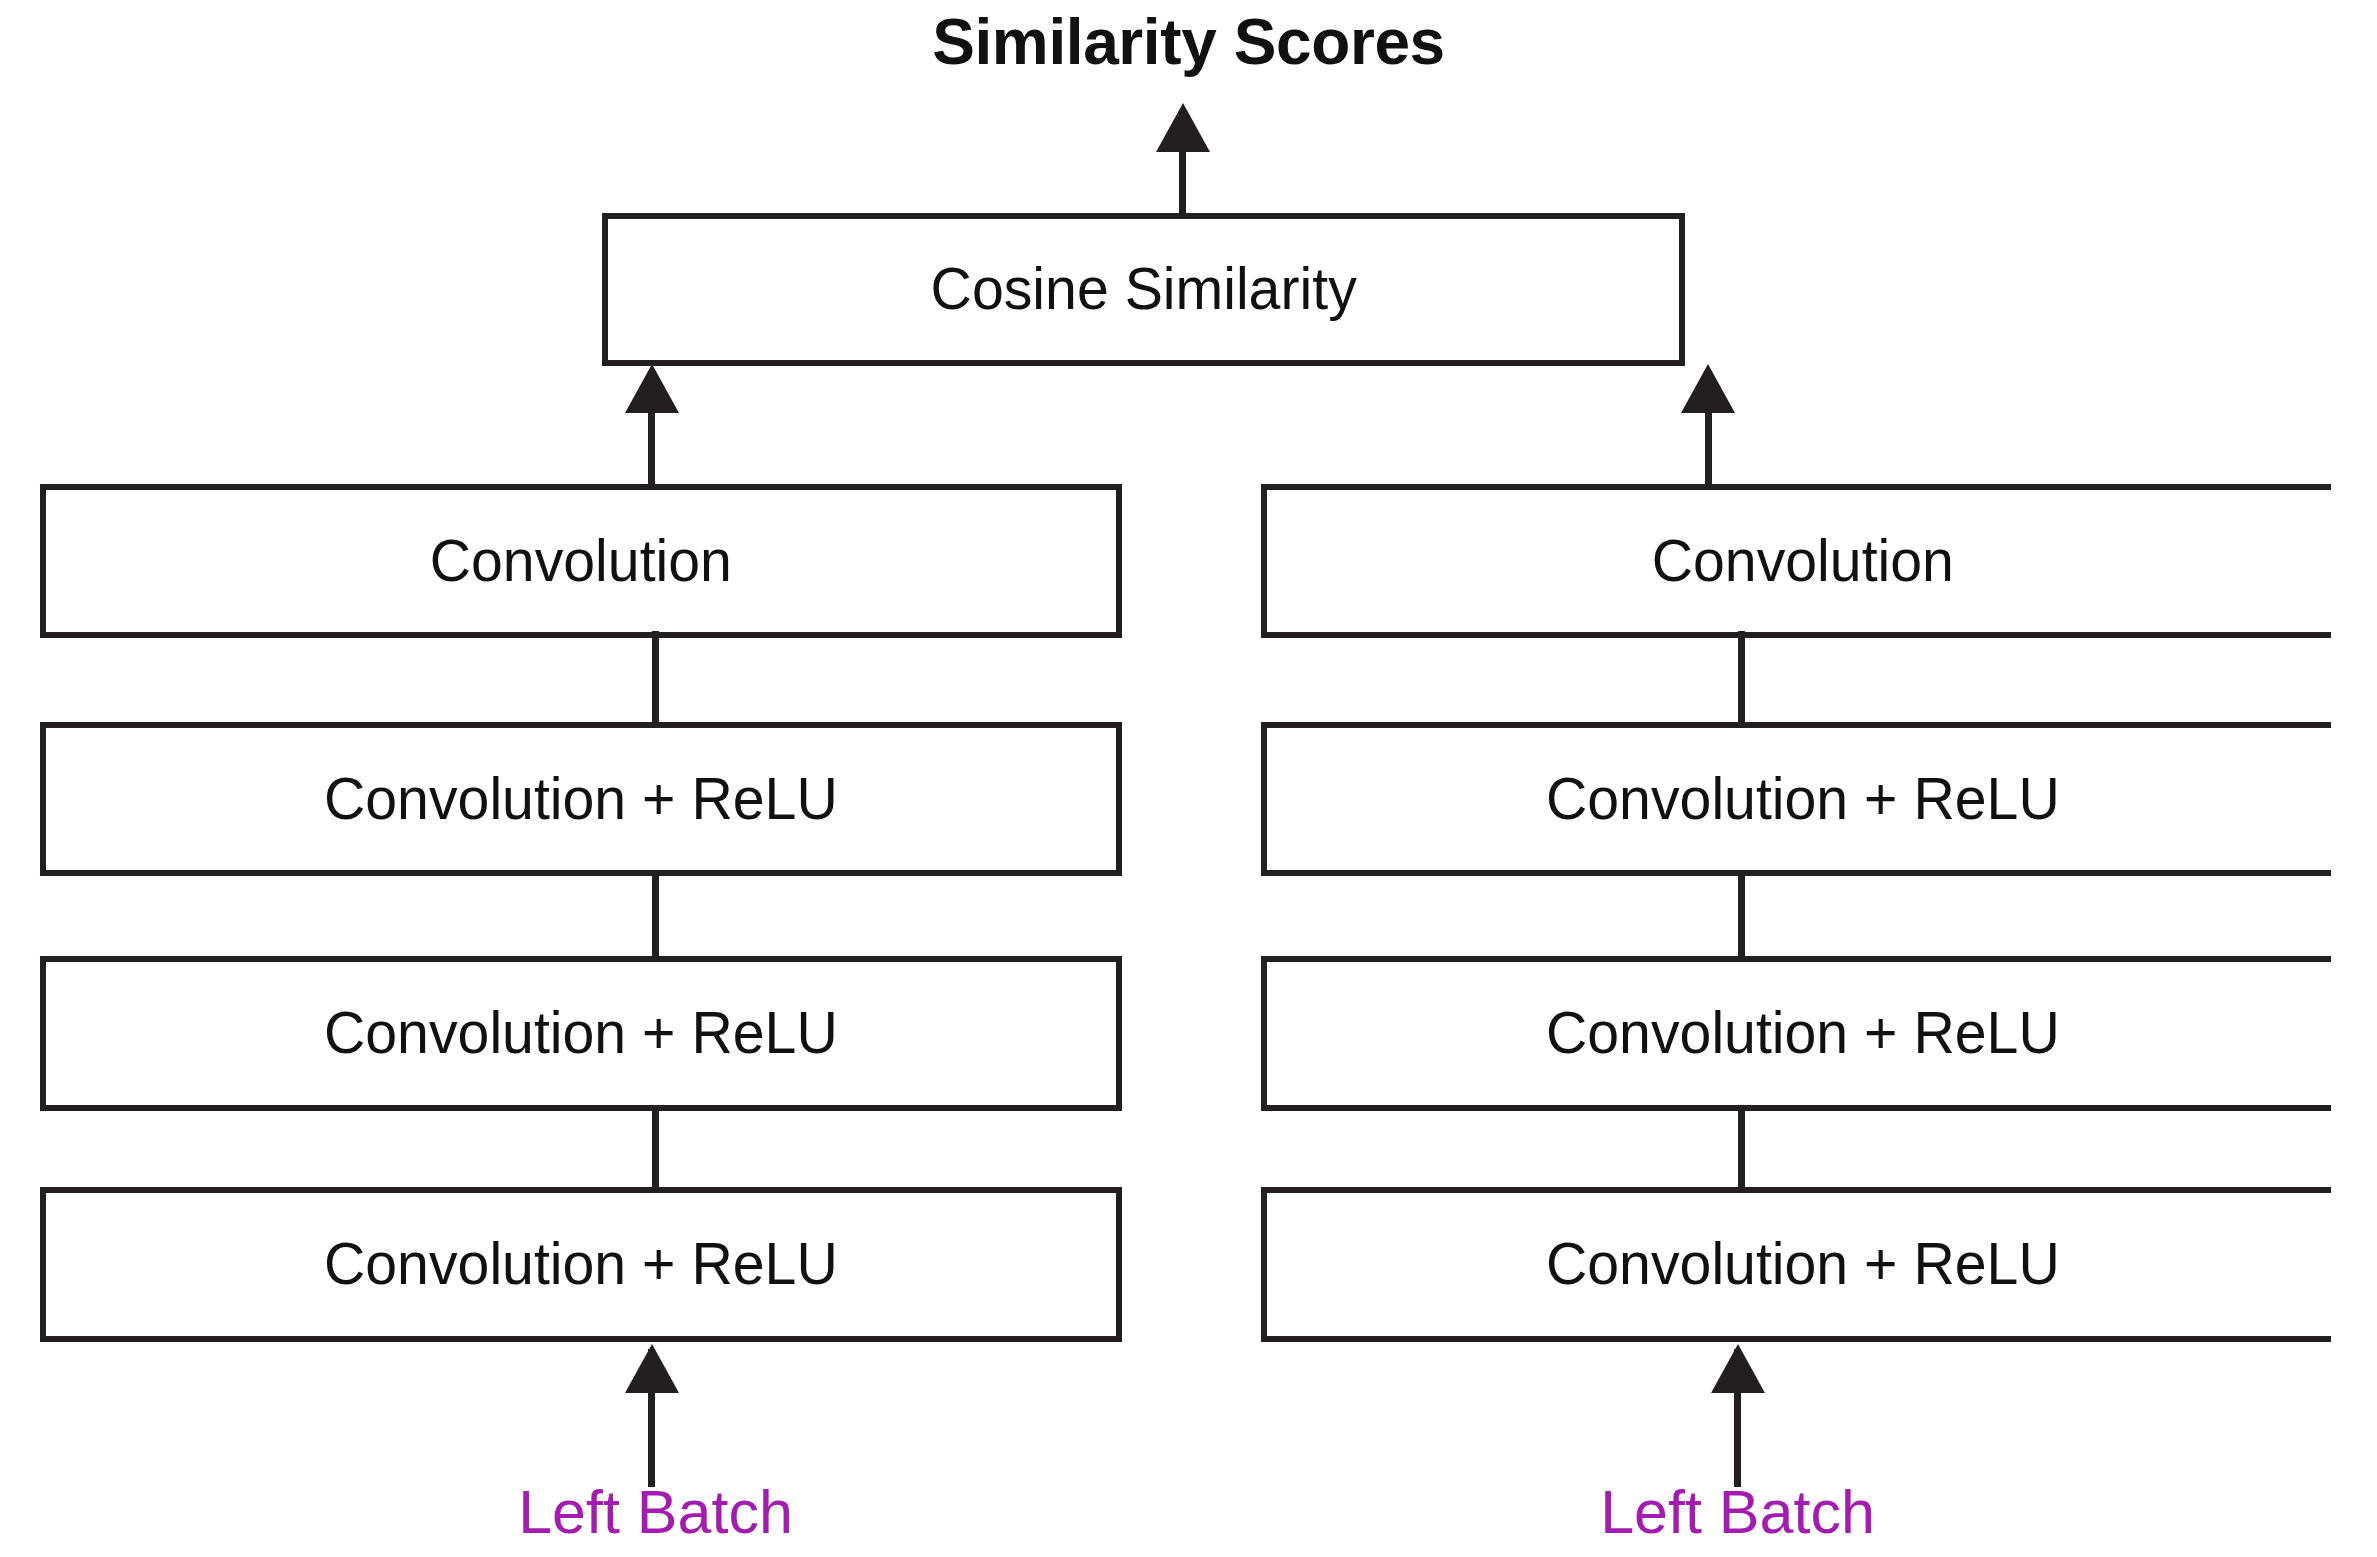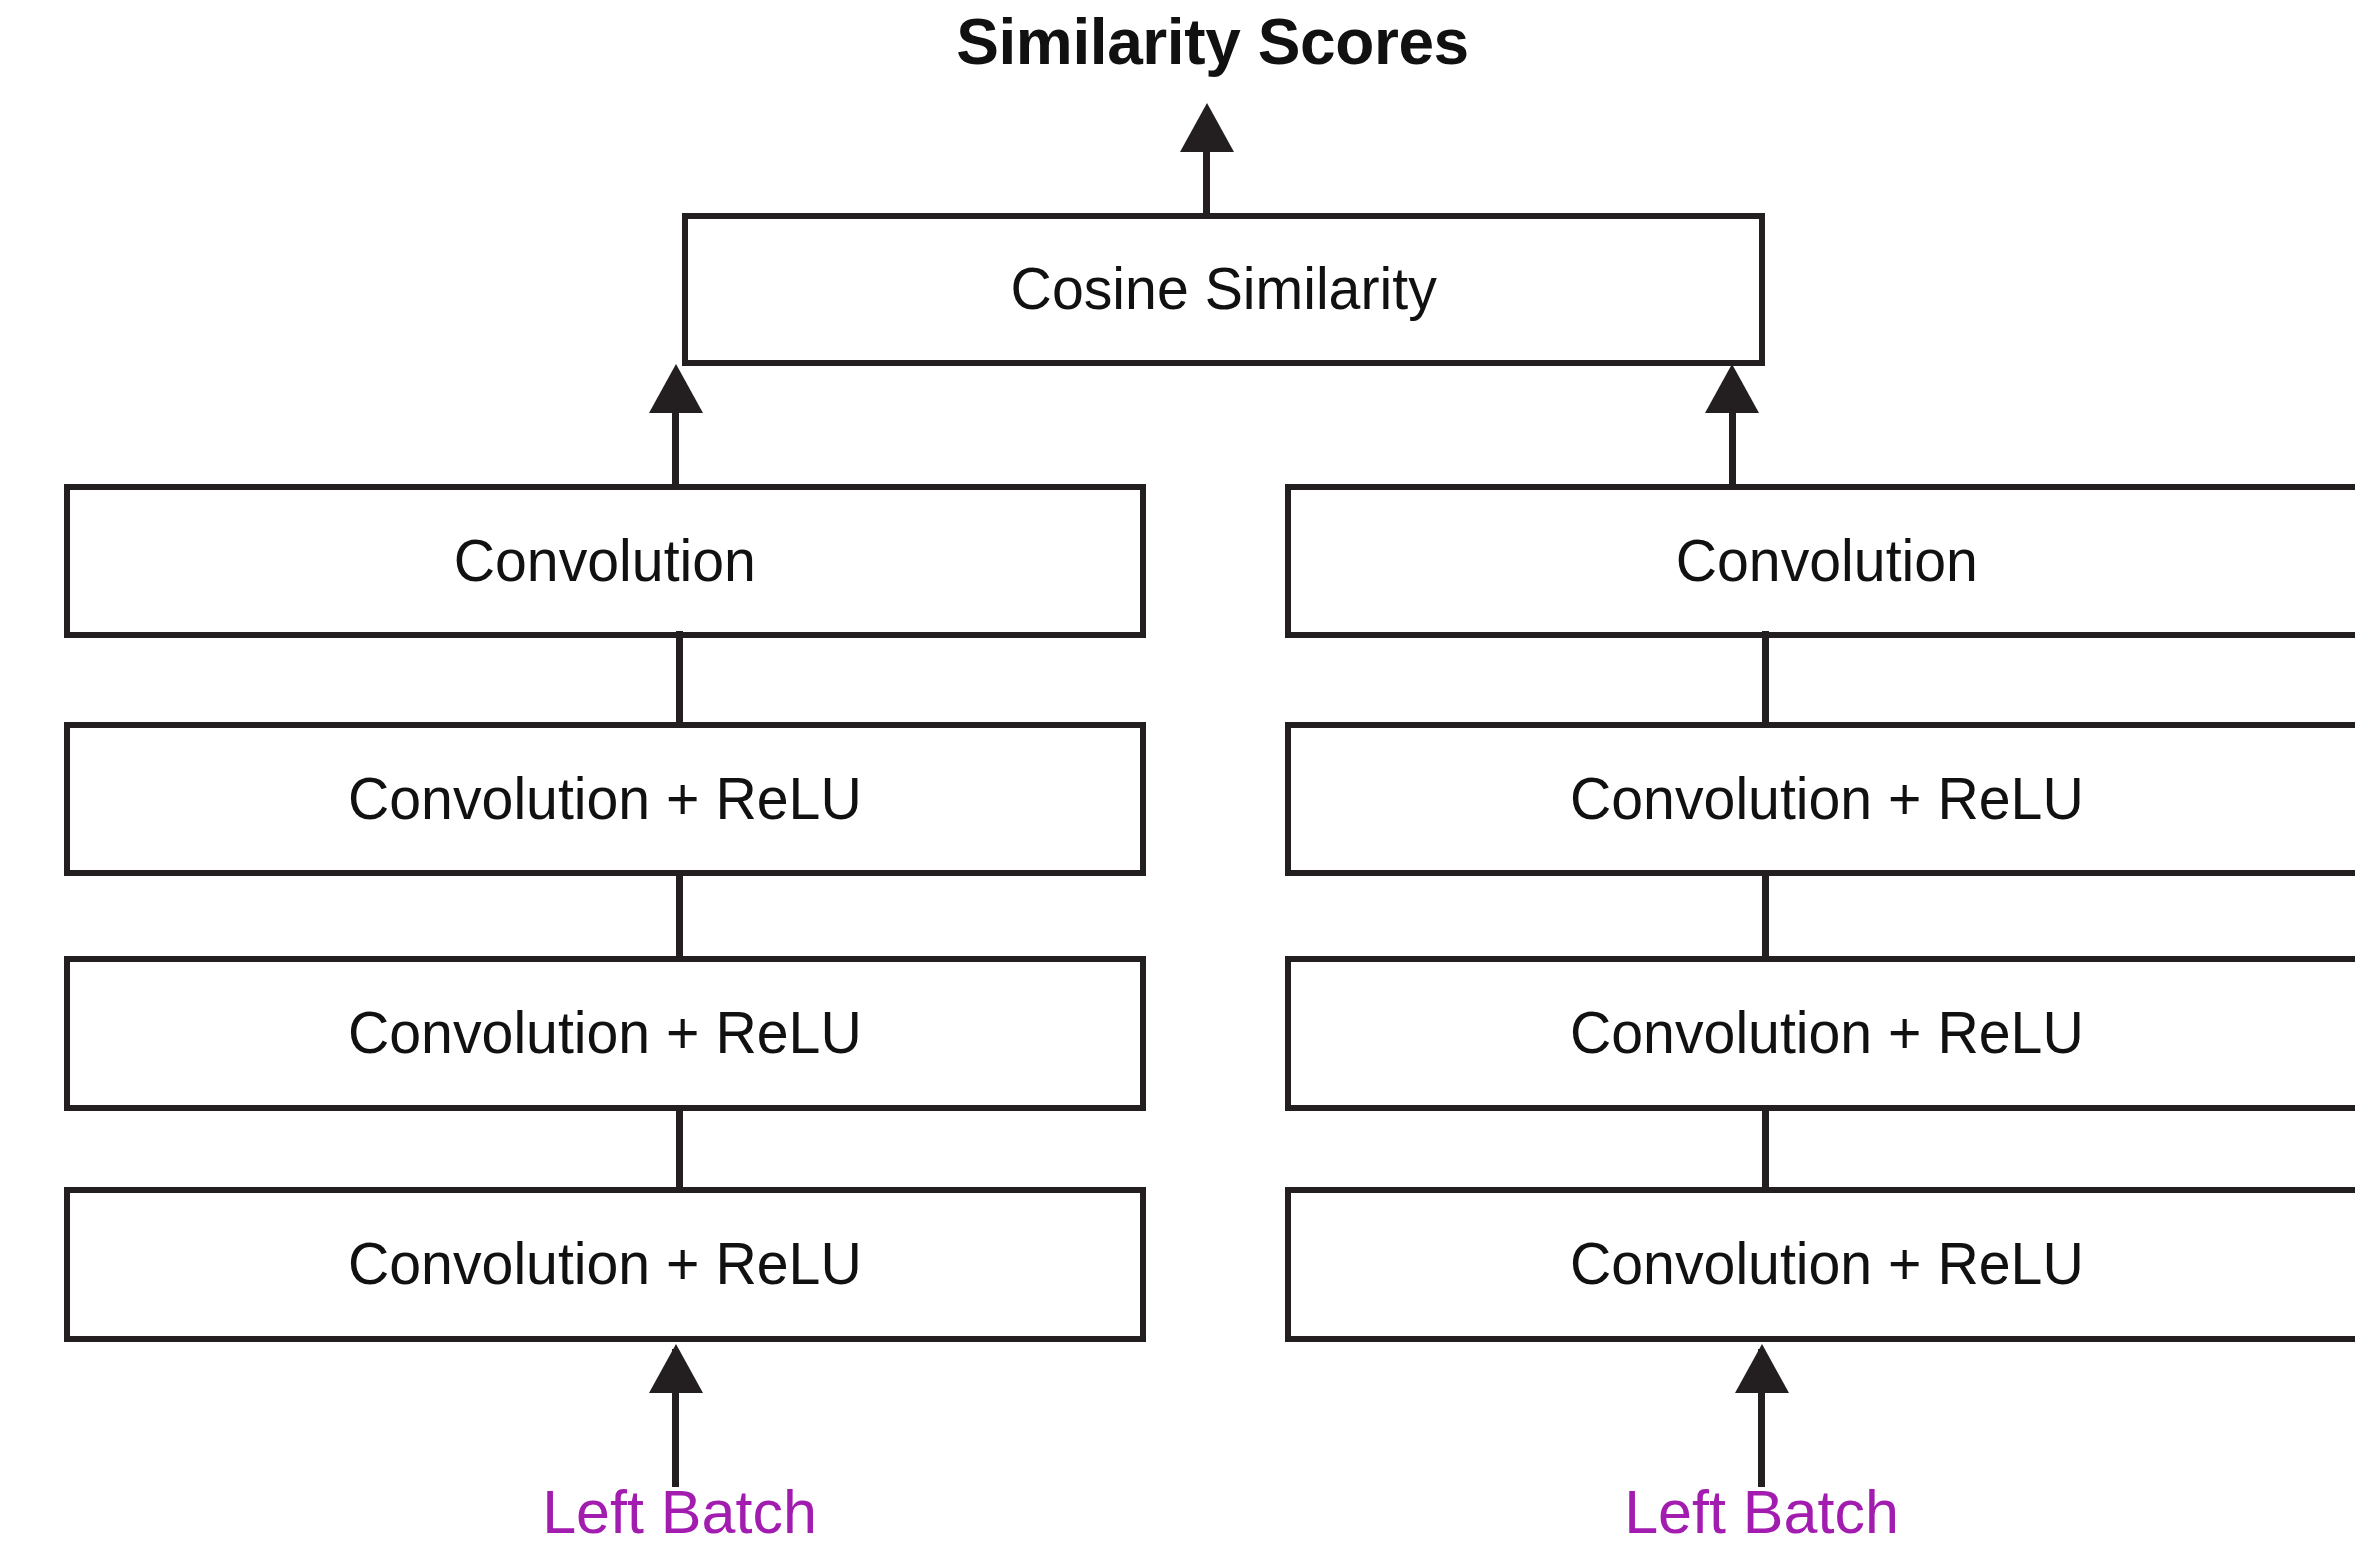--- a/index.html
+++ b/index.html
@@ -10,21 +10,20 @@
   body {
     font-family: "Liberation Sans", sans-serif;
     color: #1a1a1a;
   }
   #canvas {
     position: relative;
     width: 2331px;
     height: 1557px;
     background: #ffffff;
     overflow: hidden;
-    margin-left: 24px;
   }
 
   
   .title {
     position: absolute;
     left: 0;
     width: 2377px;
     top: 5.2px;
     text-align: center;
     font-size: 64px;
@@ -87,21 +86,21 @@
 </head>
 <body>
 
 <div id="canvas">
 
   <div class="title">Similarity Scores</div>
 
   <div class="arrow-shaft" style="left:1179px; top:112px; height:103px;"></div>
   <div class="arrow-head" style="left:1156px; top:103px;"></div>
 
-  <div class="node" style="left:658px; top:213px; width:1083px; height:153px;">
+  <div class="node" style="left:602px; top:213px; width:1083px; height:153px;">
     <span class="node-label">Cosine Similarity</span>
   </div>
 
   <div class="arrow-shaft" style="left:648px; top:371px; height:113px;"></div>
   <div class="arrow-head" style="left:625px; top:364px;"></div>
 
   <div class="node" style="left:40px; top:484px; width:1082px; height:154px;">
     <span class="node-label">Convolution</span>
   </div>
 

